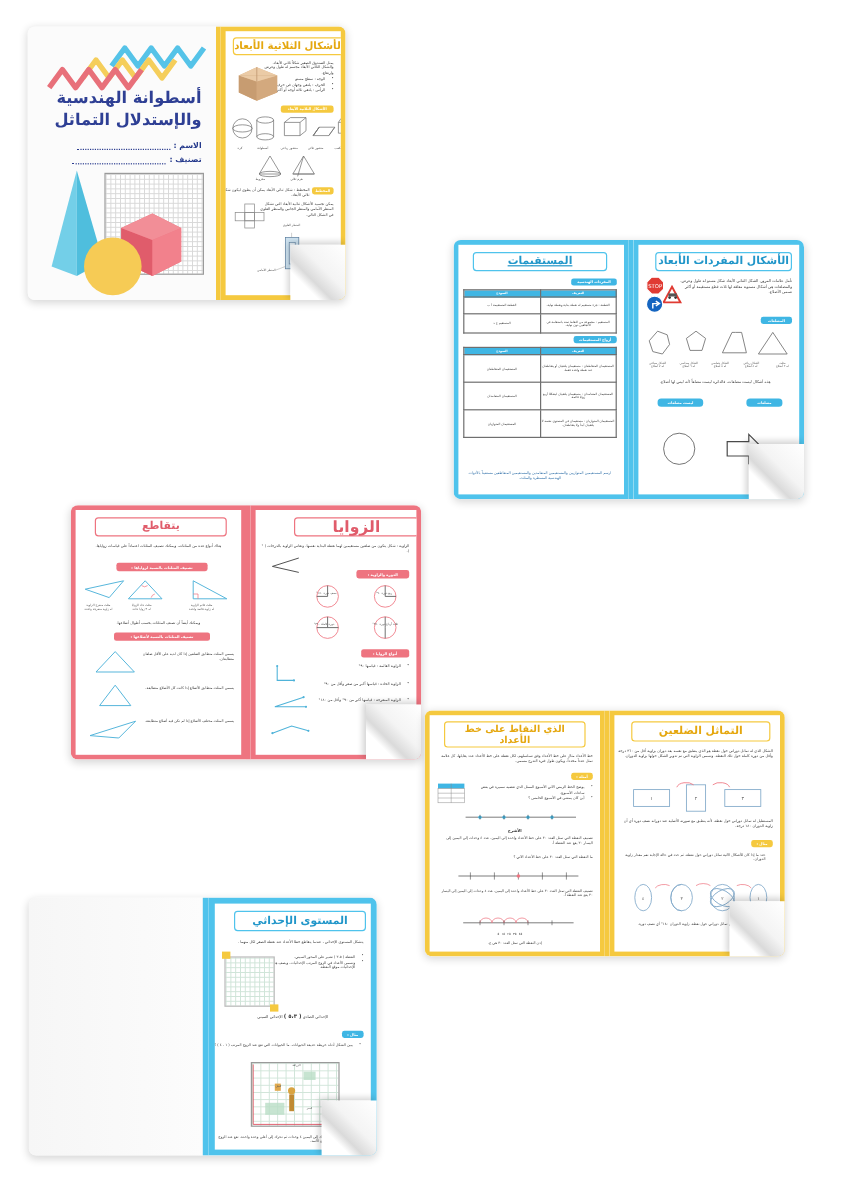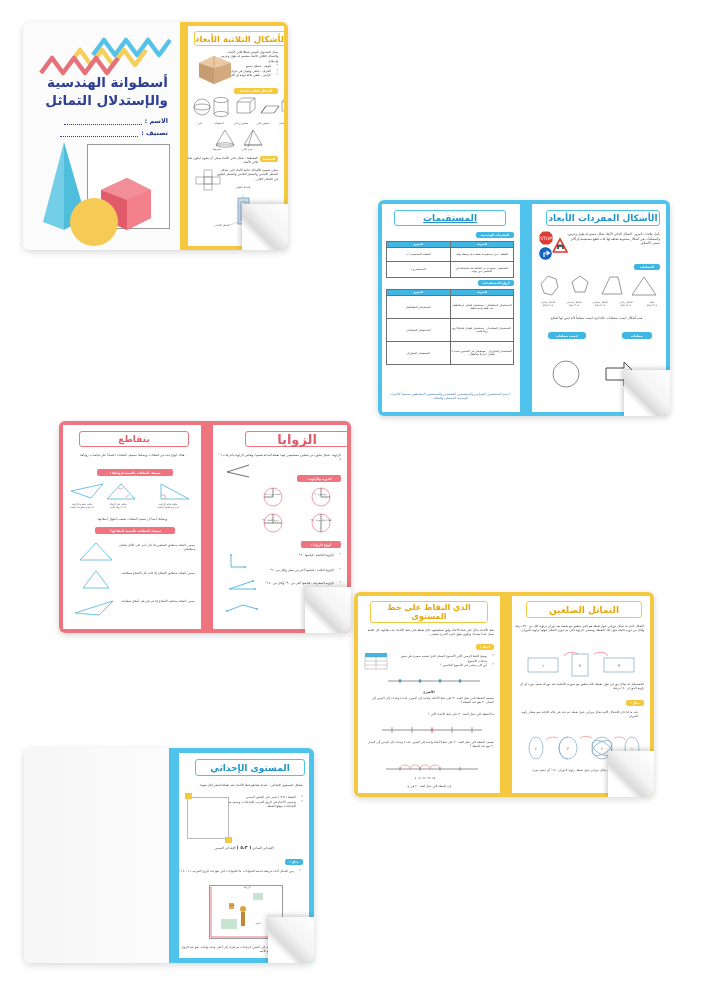--- a/index.html
+++ b/index.html
@@ -384,21 +384,21 @@
   </div>
   <div class="curl"></div>
 </div>
 
 <div class="spread" style="left:354px;top:592px;width:300px;height:205px;">
   <div class="page" style="width:150px;">
     <div class="pg-inner" style="border:4px solid #F5C93F;background:#fff;">
       <div class="ttl" style="left:12px;top:5px;width:118px;height:22px;border-color:#F5C93F;color:#E5A70F;
                   font-size:8px;flex-direction:column;line-height:1.15;">
         <span>الذي النقاط على خط</span>
-        <span>المستوى</span>
+        <span>الأعداد</span>
       </div>
 
       <div class="para" style="right:6px;top:32px;width:130px;font-size:3.1px;">خط الأعداد مثال على خط الأعداد وفق تسلسلهم، لكل نقطة على خط الأعداد عدد يقابلها، كل علامة تمثل عدداً محدداً، ويكون طول فترة التدرج مسمى.</div>
 
       <div class="tag" style="right:6px;top:48px;width:18px;height:6px;background:#F5C93F;font-size:3px;">أمثلة :</div>
 
       <div class="bullets" style="right:6px;top:58px;width:96px;font-size:3px;">
         <div>يوضح الخط الزمني الآتي الأسبوع الممثل الذي تقضيه سميرة في بعض ساعات الأسبوع.</div>
         <div>أين كان يمشى في الأسبوع الخامس ؟</div>
       </div>

